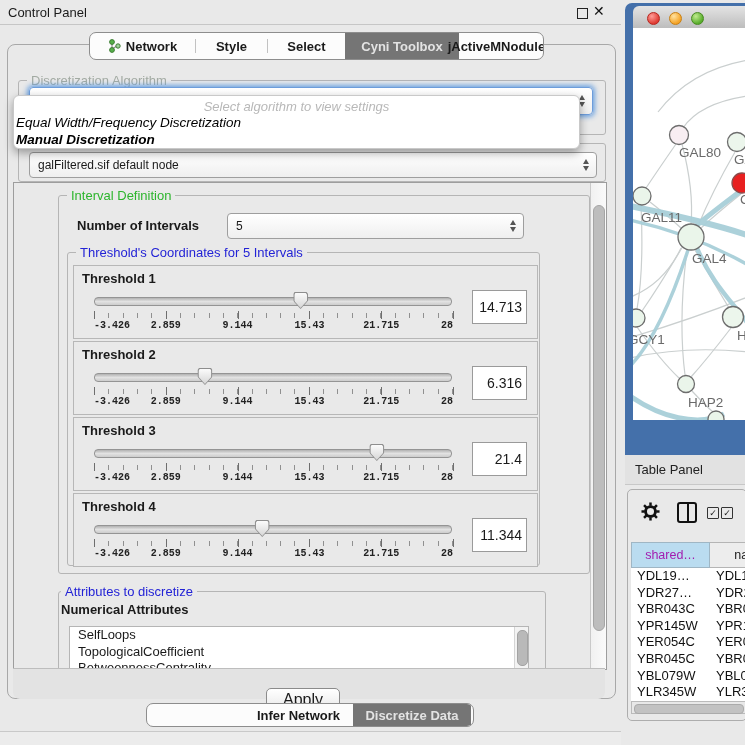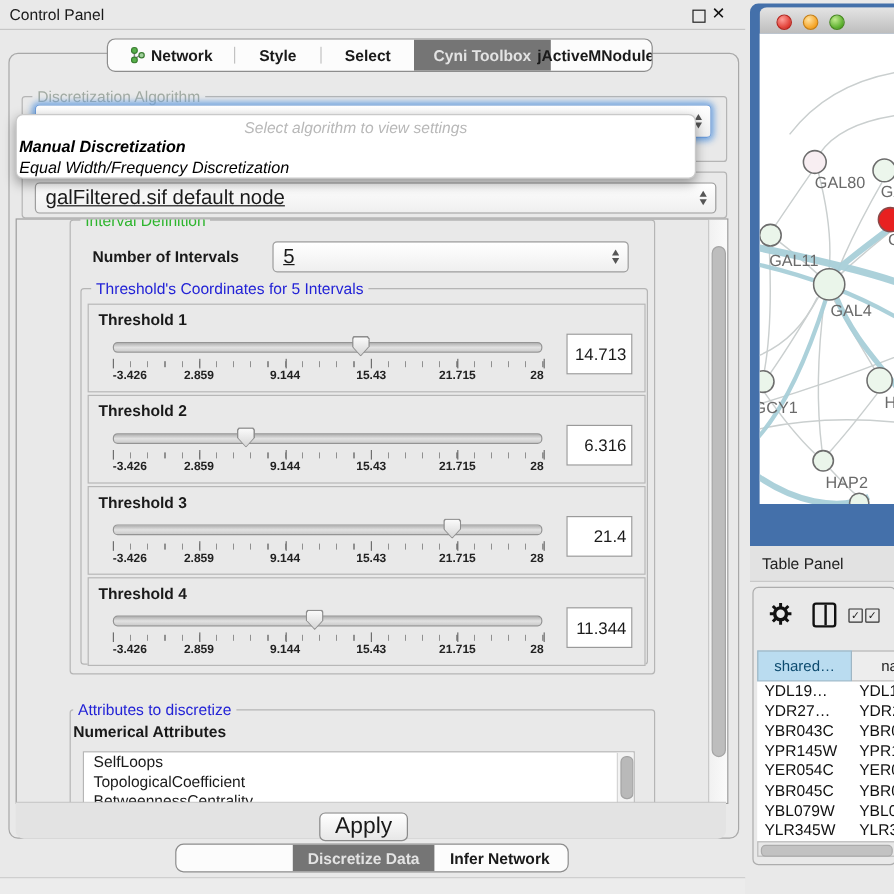--- a/index.html
+++ b/index.html
@@ -22,21 +22,21 @@
   .top-tabs{left:89px;top:32px;width:453px;height:26px;}
   .bottom-tabs{left:146px;top:703px;width:326px;height:22px;}
   
   .group{border:1px solid #b5b5b5;border-radius:3px;}
   .group-title{position:absolute;top:-8px;left:8px;background:#e9e9e9;padding:0 4px;font-size:13px;}
   .gt-green{color:#2db52d;}
   .gt-blue{color:#2323d6;}
   .gt-gray{color:#a2aaa2;}
   
   .combo{background:linear-gradient(#ffffff,#efefef);border:1px solid #9e9e9e;border-radius:4px;display:flex;align-items:center;}
-  .combo .val{padding-left:8px;font-size:17px;flex:1;text-decoration:underline;}
+  .combo .val{padding-left:8px;font-size:12px;flex:1;}
   .stepper{position:absolute;right:7px;top:50%;transform:translateY(-50%);display:flex;flex-direction:column;gap:2px;}
   .stepper .up{width:0;height:0;border-left:3.5px solid transparent;border-right:3.5px solid transparent;border-bottom:5px solid #555;}
   .stepper .dn{width:0;height:0;border-left:3.5px solid transparent;border-right:3.5px solid transparent;border-top:5px solid #555;}
   .focus-ring{box-shadow:0 0 5px 2px rgba(98,156,224,.9);border-color:#6d9ddb;}
   
   .popup{left:13px;top:95px;width:565px;height:52px;background:#fff;border:1px solid #c9c9c9;border-radius:6px;box-shadow:0 4px 10px rgba(0,0,0,.35);z-index:50;overflow:hidden;font-style:italic;}
   .popup .ph{text-align:center;color:#b8b8b8;font-size:13px;padding-top:3px;}
   .popup .opt{font-size:13.5px;padding:1px 2px;color:#000;}
   .popup .opt.b{font-weight:bold;}
   
@@ -47,51 +47,51 @@
   .tpanel{position:absolute;left:5px;width:463px;height:72px;border:1px solid #b7b7b7;background:#e9e9e9;}
   .tpanel .tlabel{position:absolute;left:8px;top:5px;font-weight:bold;font-size:13px;}
   .slider-area{position:absolute;left:20px;top:26px;width:358px;height:18px;}
   .track{position:absolute;left:0;right:0;top:5px;height:7px;border:1px solid #949494;border-radius:4px;background:linear-gradient(#b2b2b2,#e2e2e2 50%,#cccccc);}
   .thumb-o{position:absolute;top:0;width:15px;height:17px;transform:translateX(-50%);background:#8e8e8e;clip-path:polygon(10% 0,90% 0,100% 12%,100% 52%,50% 100%,0 52%,0 12%);}
   .thumb-i{position:absolute;left:1px;top:1px;width:13px;height:15px;background:linear-gradient(#fbfbfb,#d6d6d6);clip-path:polygon(10% 0,90% 0,100% 12%,100% 52%,50% 100%,0 52%,0 12%);}
   .ticks-minor{position:absolute;left:20px;top:47px;width:359px;height:5px;background:repeating-linear-gradient(to right,#909090 0 1px,transparent 1px 14.32px);}
   .ticks-major{position:absolute;left:20px;top:45px;width:359px;height:8px;}
   .ticks-major i{position:absolute;top:0;width:1px;height:8px;background:#6e6e6e;}
   .tlabels{position:absolute;left:20px;top:54px;width:359px;height:12px;font-size:10px;font-weight:bold;color:#222;}
-  .tlabels span{position:absolute;transform:translateX(-50%);}
+  .tlabels span{position:absolute;transform:translateX(-50%);font-family:Liberation Mono, monospace;}
   .tlabels span:first-child{transform:none;}
   .tlabels span:last-child{transform:translateX(-100%);}
   .vbox{position:absolute;left:398px;top:24px;width:55px;height:34px;background:#fff;border:1px solid #9a9a9a;font-size:14px;display:flex;align-items:center;justify-content:flex-end;padding-right:4px;box-sizing:border-box;}
   
   .attr-list{position:absolute;left:10px;top:34px;width:458px;height:60px;background:#fff;border:1px solid #b5b5b5;overflow:hidden;}
   .attr-list .item{padding-left:8px;font-size:13px;line-height:16.5px;}
   .list-scroll{position:absolute;right:0;top:0;width:13px;height:100%;background:#f3f3f3;border-left:1px solid #d5d5d5;}
   .list-scroll .thumb{position:absolute;left:1.5px;top:3px;width:9px;height:34px;background:#b9b9b9;border:1px solid #a3a3a3;border-radius:5px;}
   .apply-row{left:13px;top:668px;width:592px;height:30px;background:#e3e3e3;border-top:1px solid #bdbdbd;border-radius:0 0 7px 7px;}
-  .apply-btn{position:absolute;left:253px;top:8px;width:72px;height:22px;background:linear-gradient(#ffffff,#e7e7e7);border:1px solid #8b8b8b;border-radius:5px;font-size:19px;display:flex;align-items:center;justify-content:center;text-align:right;}
+  .apply-btn{position:absolute;left:253px;top:19px;width:72px;height:22px;background:linear-gradient(#ffffff,#e7e7e7);border:1px solid #8b8b8b;border-radius:5px;font-size:16px;display:flex;align-items:center;justify-content:center;text-align:right;}
   
   .net-frame{left:625px;top:3px;width:120px;height:452px;background:#4470aa;border-top-left-radius:7px;}
   .net-title{position:absolute;left:8px;top:3px;width:112px;height:22px;background:linear-gradient(#e4e4e4,#bdbdbd);border-top-left-radius:6px;border-bottom:1px solid #9a9a9a;}
   .light{position:absolute;top:5.5px;width:11px;height:11px;border-radius:50%;}
   .light.red{left:14px;background:radial-gradient(circle at 35% 30%,#ff9d97,#df3b32 70%);border:1px solid #b5251e;}
   .light.yellow{left:36px;background:radial-gradient(circle at 35% 30%,#ffe2a0,#f5a325 70%);border:1px solid #c77f14;}
   .light.green{left:58px;background:radial-gradient(circle at 35% 30%,#c0eb8e,#58ad2b 70%);border:1px solid #47891f;}
   .net-canvas{position:absolute;left:8px;top:25px;width:112px;height:392px;background:#fff;overflow:hidden;}
   
   .tp-bar{left:625px;top:455px;width:120px;height:29px;background:#e2e2e2;border-bottom:1px solid #c8c8c8;text-align:right;}
   .tp-bar .t{position:absolute;left:10px;top:7px;font-size:13px;color:#222;}
   .tp-box{left:627px;top:489px;width:118px;height:230px;background:#e9e9e9;border:1px solid #adadad;border-radius:5px;}
   .gear-icon{position:absolute;left:13px;top:12px;}
   .split-icon{position:absolute;left:49px;top:12px;width:16px;height:17px;border:2px solid #111;border-radius:3px;}
   .split-icon:before{content:"";position:absolute;left:50%;top:0;width:2px;height:100%;background:#111;}
   .chk{position:absolute;top:17px;width:10px;height:10px;border:1.5px solid #333;border-radius:1px;font-size:9px;line-height:10px;text-align:center;color:#222;}
   .chk.c1{left:79px;}
   .chk.c2{left:93px;}
   .th-row{position:absolute;left:3px;top:52px;width:160px;height:26px;display:flex;}
-  .th-cell{box-sizing:border-box;border:1px solid #9fb6c4;display:flex;align-items:center;justify-content:center;font-size:12.5px;color:#0c4a6e;}
+  .th-cell{box-sizing:border-box;border:1px solid #9fb6c4;display:flex;align-items:center;justify-content:center;font-size:12.5px;color:#a21caf;}
   .th-cell.sel{width:79px;background:#badcf0;}
   .th-cell.plain{width:81px;background:#ededed;border-left:none;border-color:#b5b5b5;color:#222;}
   .tp-rows{position:absolute;left:3px;top:78px;width:160px;height:133px;background:#fff;overflow:hidden;}
   .tp-row{height:16.6px;display:flex;font-size:13px;color:#111;}
   .tp-row .c1{width:79px;padding-left:6px;box-sizing:border-box;overflow:hidden;white-space:nowrap;}
   .tp-row .c2{width:81px;padding-left:6px;box-sizing:border-box;overflow:hidden;white-space:nowrap;}
   .hscroll{position:absolute;left:3px;top:211px;width:160px;height:13px;background:#e8e8e8;border:1px solid #bbb;box-sizing:border-box;}
   .hscroll .thumb{position:absolute;left:2px;top:1.5px;width:108px;height:8px;background:#c2c2c2;border:1px solid #ababab;border-radius:4px;}
   svg text{font-family:"Liberation Sans","DejaVu Sans",sans-serif;}
 </style>
@@ -142,41 +142,41 @@
     <div class="combo focus-ring" style="position:absolute;left:10px;top:6px;width:562px;height:26px;">
       <span class="stepper">
           <i class="up"></i>
           <i class="dn"></i>
         </span>
     </div>
   </div>
 
   <div class="abs popup">
     <div class="ph">Select algorithm to view settings</div>
+    <div class="opt">Equal Width/Frequency Discretization</div>
     <div class="opt b">Manual Discretization</div>
-    <div class="opt">Equal Width/Frequency Discretization</div>
   </div>
 
   <div class="abs group" style="left:18px;top:143px;width:586px;height:37px;background:#e9e9e9;">
     <span class="group-title">Table Data</span>
     <div class="combo" style="position:absolute;left:10px;top:8px;width:566px;height:24px;">
       <span class="val">galFiltered.sif default node</span>
       <span class="stepper">
           <i class="up"></i>
           <i class="dn"></i>
         </span>
     </div>
   </div>
 
   <div class="abs scroll-panel">
     <div class="vscroll">
         <div class="thumb"></div>
       </div>
 
-    <div class="group" style="position:absolute;left:44px;top:0;width:486px;height:377px;">
+    <div class="group" style="position:absolute;left:44px;top:12px;width:486px;height:377px;padding-left:44px;">
       <span class="group-title gt-green">Interval Definition</span>
 
       <span style="position:absolute;left:18px;top:22px;font-weight:bold;">Number of Intervals</span>
       <div class="combo" style="position:absolute;left:168px;top:17px;width:295px;height:24px;">
         <span class="val">5</span>
         <span class="stepper">
             <i class="up"></i>
             <i class="dn"></i>
           </span>
       </div>
@@ -313,25 +313,25 @@
   </div>
 
   <div class="abs apply-row">
     <div class="apply-btn">Apply</div>
   </div>
 
   <div class="abs seg-bar bottom-tabs">
     <div class="seg" style="width:97px;margin-top:36px;">
         <span>Impute Data</span>
       </div>
+    <div class="seg" style="width:109px;">
+        <span>Infer Network</span>
+      </div>
     <div class="seg dark" style="width:118px;">
         <span>Discretize Data</span>
-      </div>
-    <div class="seg" style="width:109px;">
-        <span>Infer Network</span>
       </div>
   </div>
 
   <div class="abs bottom-line"></div>
   <div class="abs bottom-strip"></div>
 
   <div class="abs net-frame">
     <div class="net-title">
       <span class="light red"></span>
       <span class="light yellow"></span>

